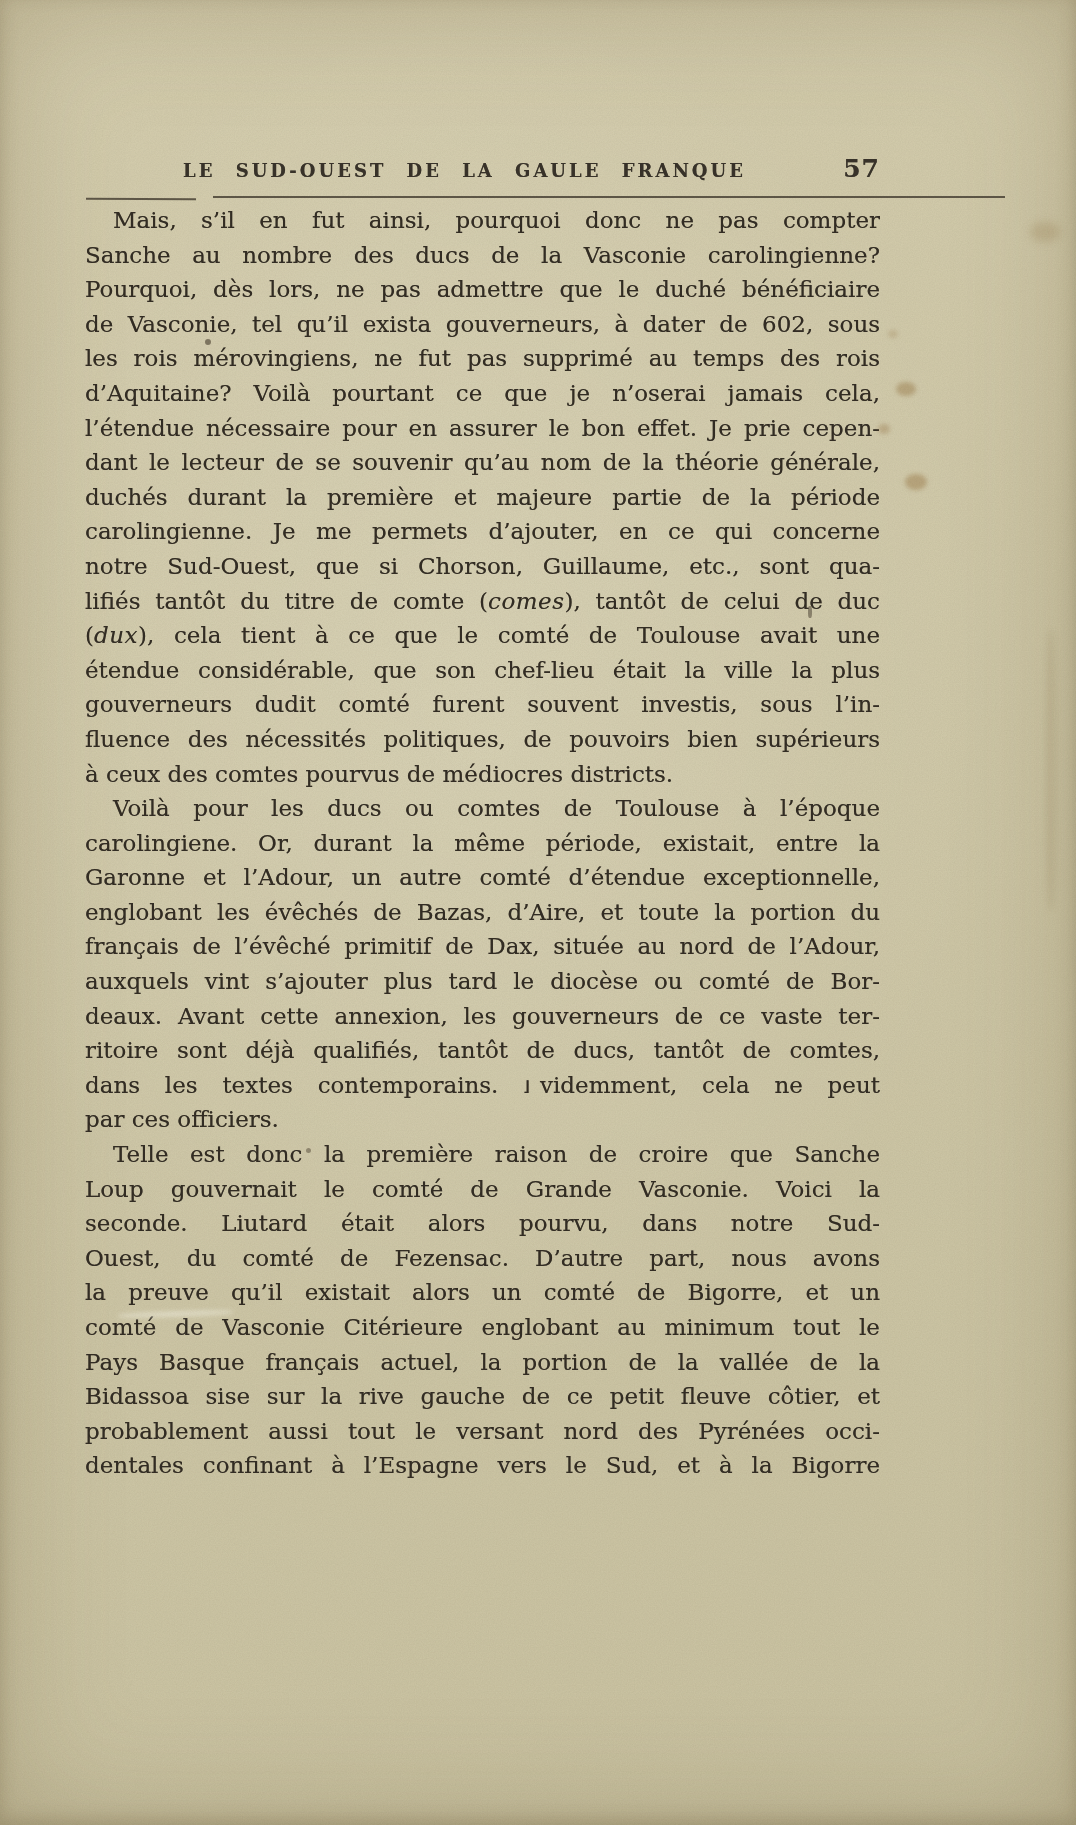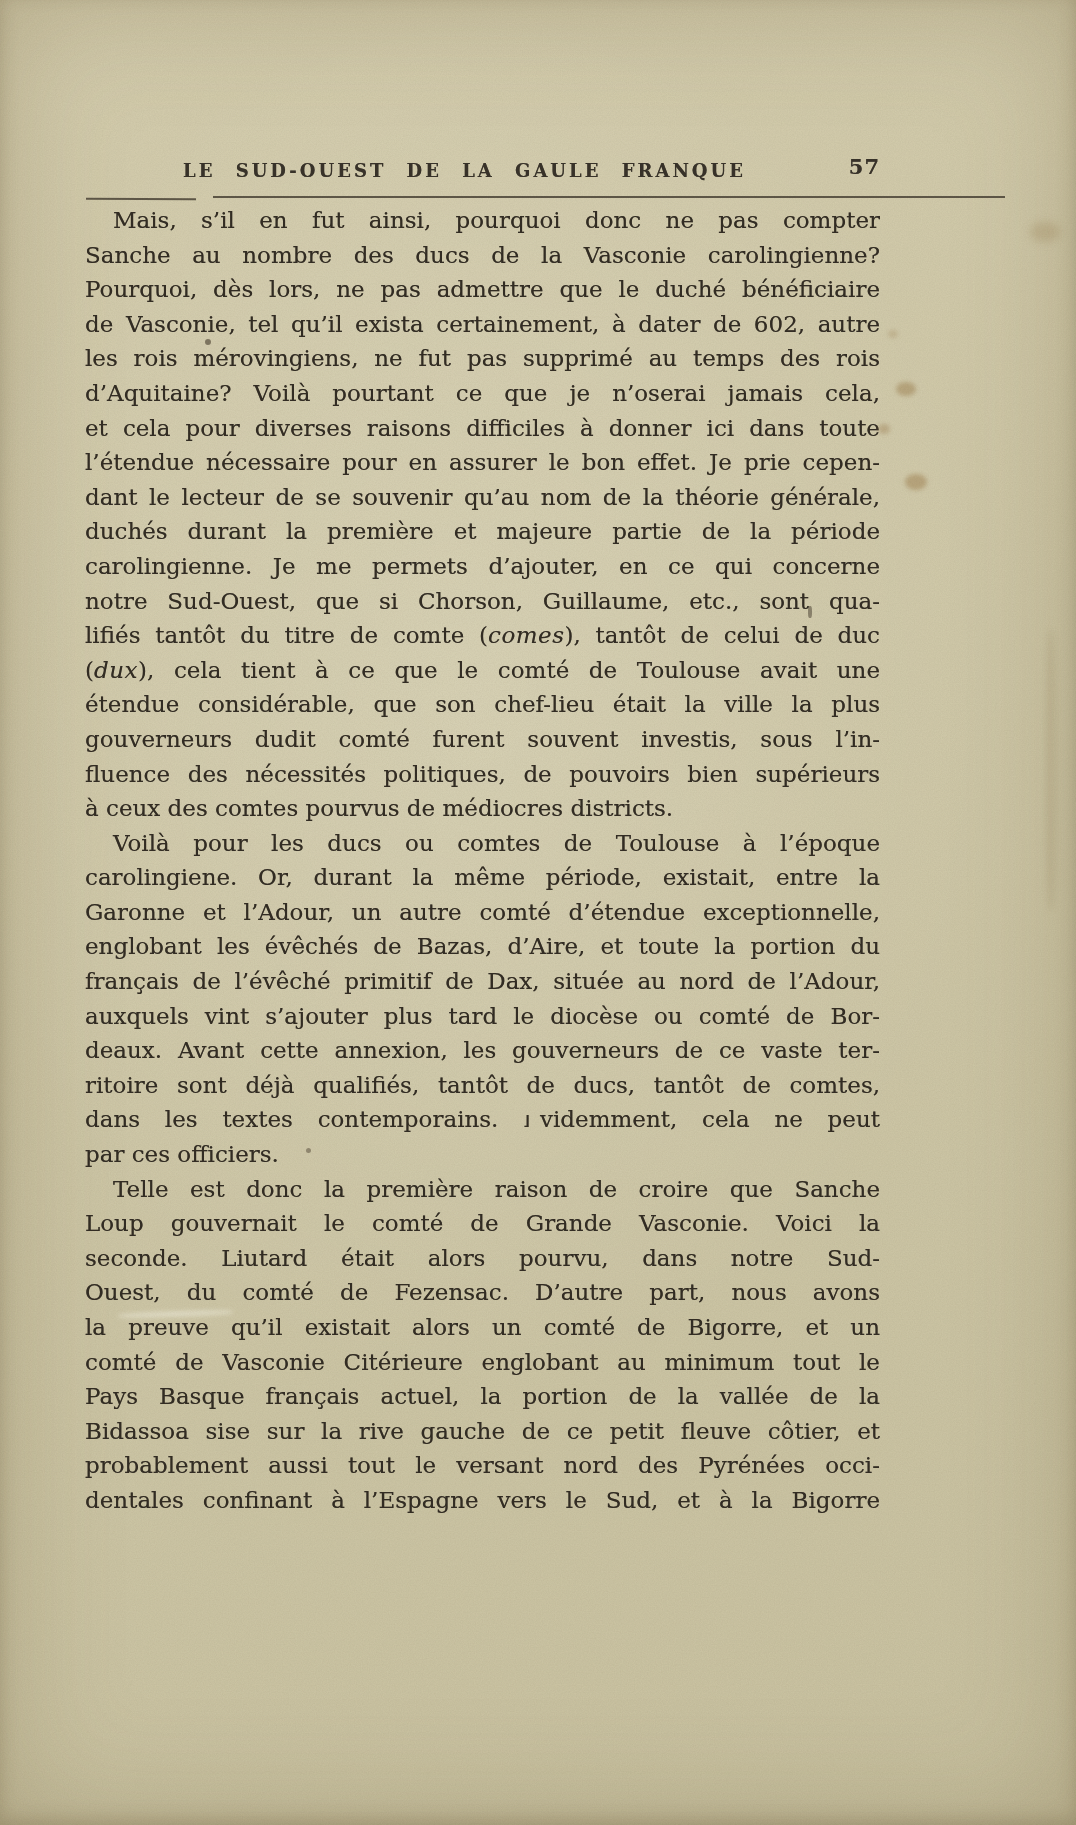--- a/index.html
+++ b/index.html
@@ -8,21 +8,21 @@
   #page{position:absolute;inset:0;
         background:linear-gradient(160deg,#d6cfb0 0%,#d1caaa 45%,#cac3a2 100%);
         box-shadow:inset 0 0 120px rgba(110,92,55,.28), inset 0 -6px 18px rgba(90,75,45,.25);}
   
   #page::before{content:"";position:absolute;inset:0;
         background:radial-gradient(ellipse 70% 55% at 44% 38%, rgba(255,255,244,.16), rgba(255,255,244,0) 70%);}
   .header{position:absolute;left:85px;top:148px;width:795px;height:34px;color:#39332a;margin-top:12px;}
   .title{position:absolute;left:0;right:0;text-align:center;transform:translateX(-18px);
          font-size:18px;font-weight:bold;letter-spacing:3px;word-spacing:11px;
          text-shadow:0 0 .5px rgba(57,51,42,.6);}
-  .folio{position:absolute;right:0;top:-6px;font-size:21px;font-weight:bold;
+  .folio{position:absolute;right:0;top:-6px;font-size:25px;font-weight:bold;
          letter-spacing:1px;text-shadow:0 0 .5px rgba(57,51,42,.6);}
   .rule{position:absolute;top:196px;height:2px;background:#4a4336;opacity:.85;}
   .rule-a{left:86px;width:110px;transform:translateY(2px) rotate(.2deg);}
   .rule-b{left:213px;width:792px;}
   .body{position:absolute;left:85px;top:203px;width:795px;color:#332d24;
         font-size:23px;text-shadow:0 0 .6px rgba(51,45,36,.55);}
   .line{height:34.6px;line-height:34.6px;white-space:nowrap;text-align:left;}
   .line.j{text-align:justify;text-align-last:justify;}
   .line.indent{text-indent:28px;}
   .line i{font-style:italic;letter-spacing:.5px;}
@@ -50,24 +50,23 @@
     <div class="folio">57</div>
   </div>
   <div class="rule rule-a"></div>
   <div class="rule rule-b"></div>
 
   <div class="body">
       <div>
         <div class="line j indent">Mais, s’il en fut ainsi, pourquoi donc ne pas compter</div>
         <div class="line j">Sanche au nombre des ducs de la Vasconie carolingienne?</div>
         <div class="line j">Pourquoi, dès lors, ne pas admettre que le duché bénéficiaire</div>
-        <div class="line j">de Vasconie, tel qu’il exista certainement, à dater de 602, autre</div>
+        <div class="line j">de Vasconie, tel qu’il exista gouverneurs, à dater de 602, sous</div>
         <div class="line j">les rois mérovingiens, ne fut pas supprimé au temps des rois</div>
         <div class="line j">d’Aquitaine? Voilà pourtant ce que je n’oserai jamais cela,</div>
-        <div class="line j">et cela pour diverses raisons difficiles à donner ici dans toute</div>
         <div class="line j">l’étendue nécessaire pour en assurer le bon effet. Je prie cepen-</div>
         <div class="line j">dant le lecteur de se souvenir qu’au nom de la théorie générale,</div>
         <div class="line j">duchés durant la première et majeure partie de la période</div>
         <div class="line j">carolingienne. Je me permets d’ajouter, en ce qui concerne</div>
         <div class="line j">notre Sud-Ouest, que si Chorson, Guillaume, etc., sont qua-</div>
         <div class="line j">lifiés tantôt du titre de comte (<i>comes</i>), tantôt de celui de duc</div>
         <div class="line j">(<i>dux</i>), cela tient à ce que le comté de Toulouse avait une</div>
         <div class="line j">étendue considérable, que son chef-lieu était la ville la plus</div>
         <div class="line j">gouverneurs dudit comté furent souvent investis, sous l’in-</div>
         <div class="line j">fluence des nécessités politiques, de pouvoirs bien supérieurs</div>

